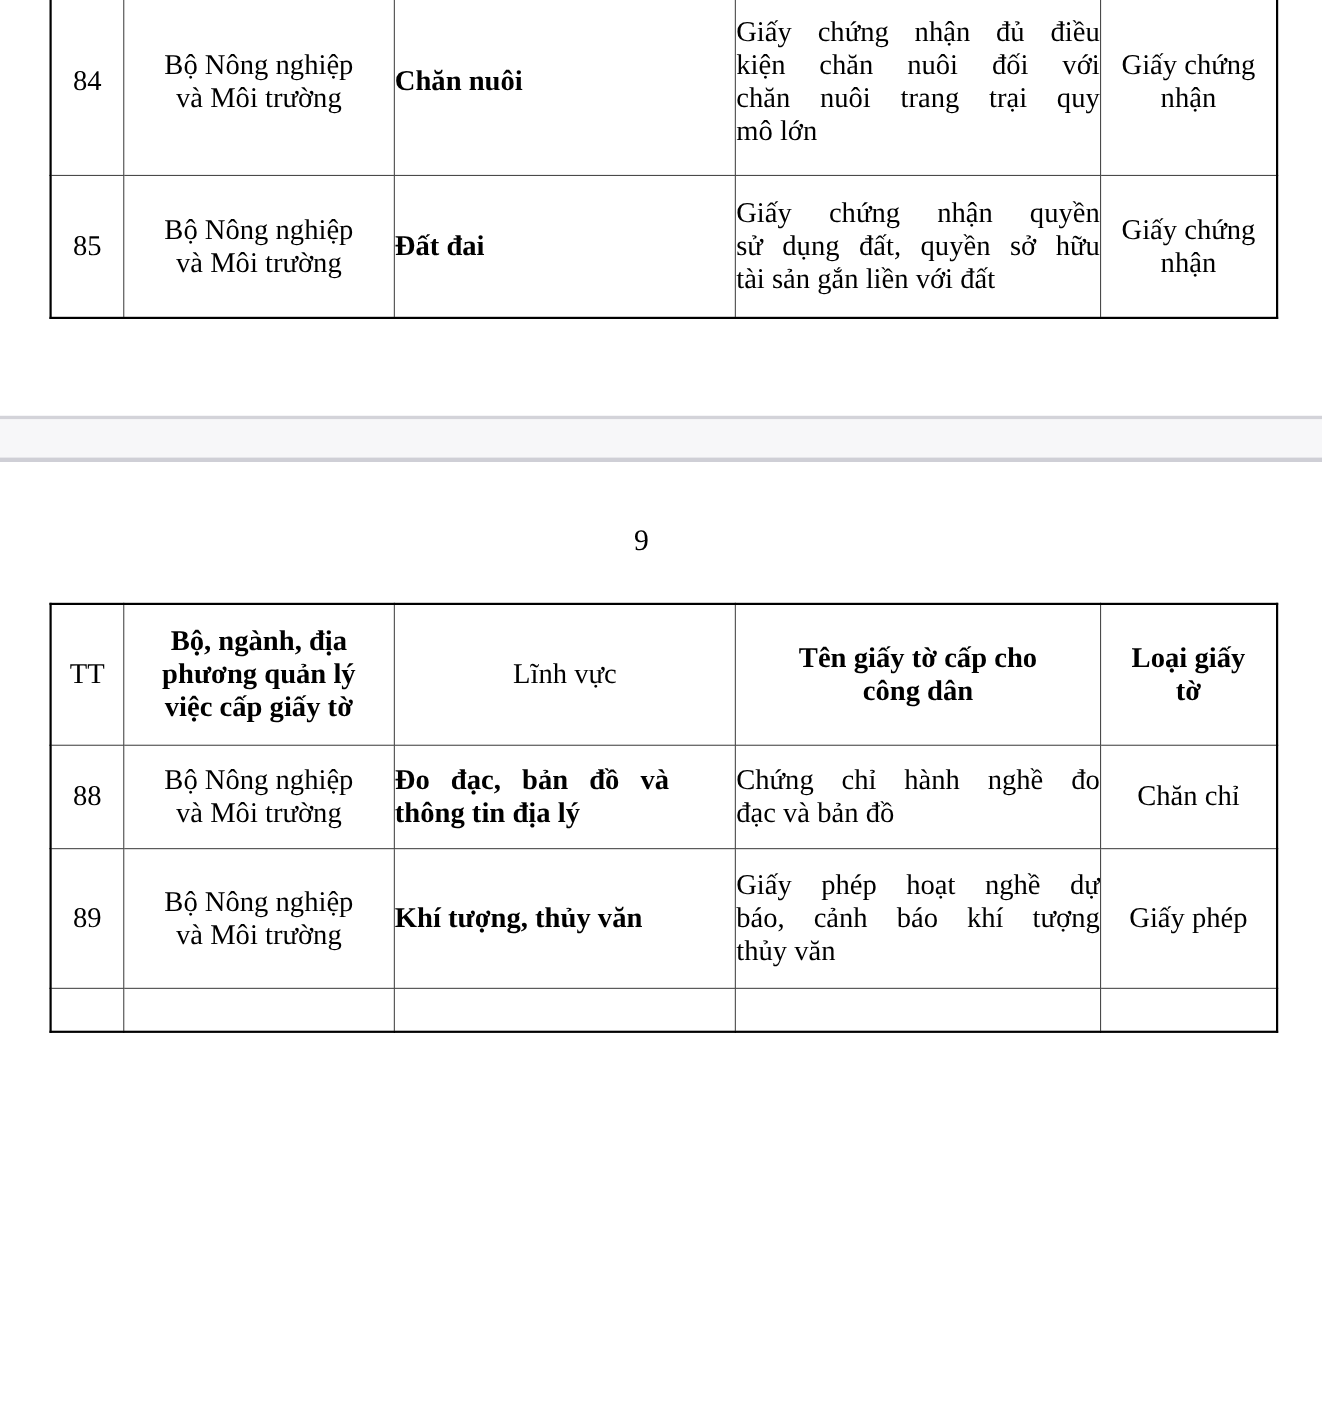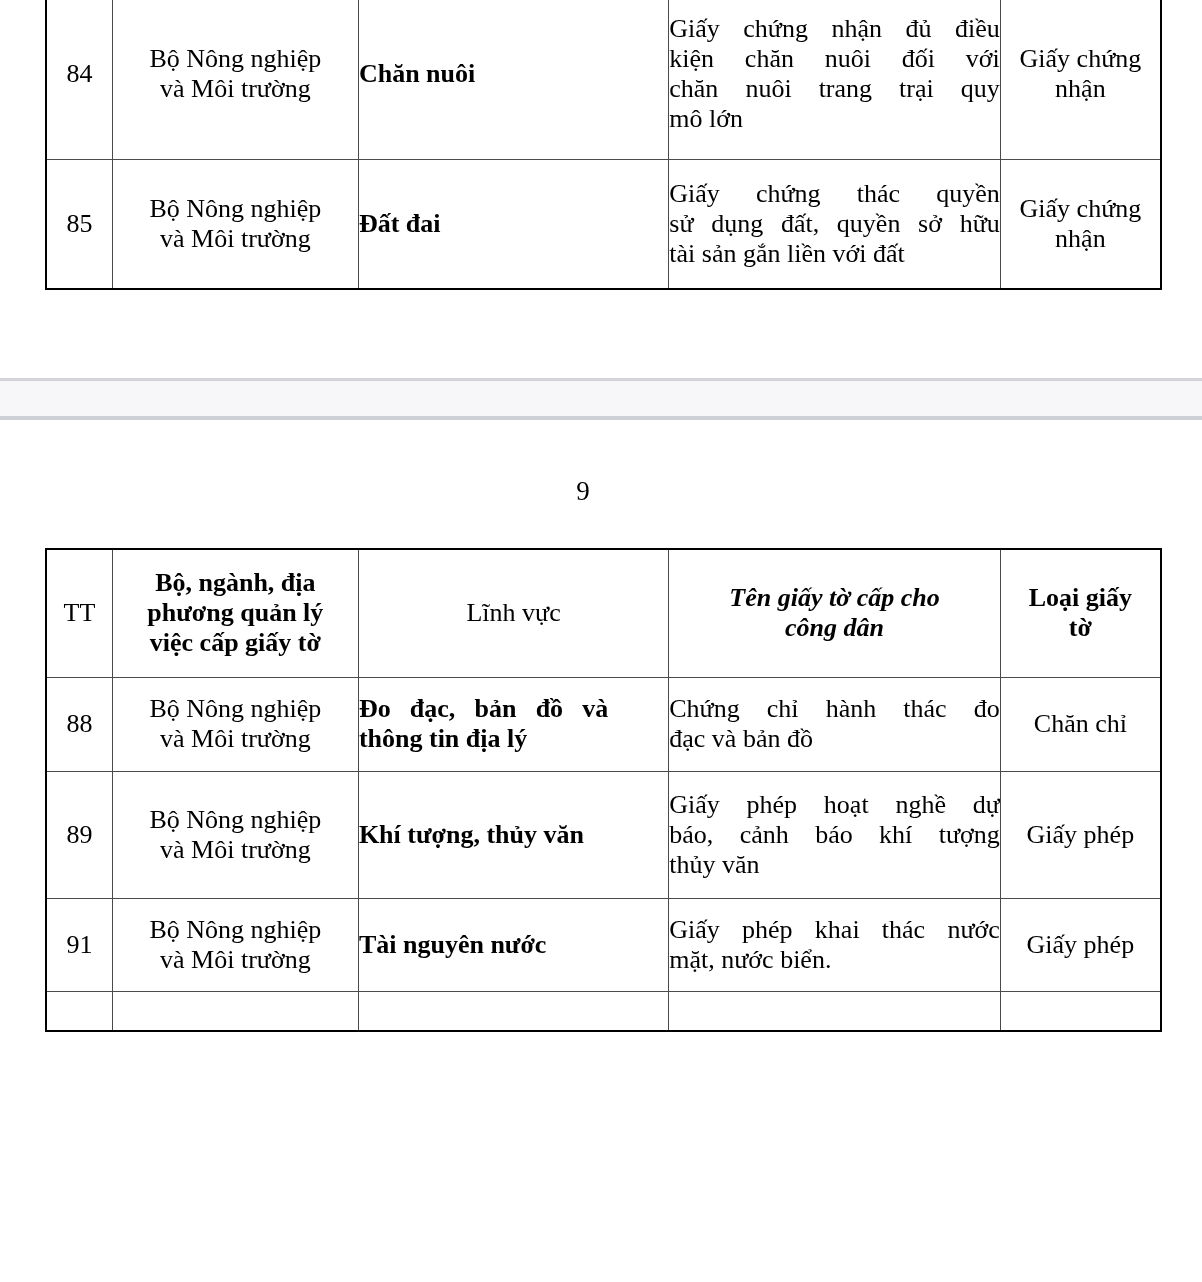--- a/index.html
+++ b/index.html
@@ -30,21 +30,21 @@
 
   .c-tt{text-align:center;font-weight:bold;}
   .c-min{font-weight:bold;padding:0 10px;}
   .c-field{padding:0 10px 0 10px;}
   .c-field .pad{padding-right:60px;font-weight:bold;}
   .c-name{padding:0 10px;}
   .c-type{padding:0 6px;}
 
   th.hd{font-weight:bold;text-align:center;}
   th.hd .jline{font-weight:bold;}
-  th.h-name{padding:0 40px;font-style:italic;}
+  th.h-name{padding:0 40px;}
   th.h-type{padding:0 20px;margin-left:32px;}
 
   .page-sep{
     position:absolute;left:0;top:378px;width:1202px;height:35px;
     background:#f7f7f9;
     border-top:3px solid #d3d3d9;
     border-bottom:4px solid #cfcfd6;
   }
   .page-num{
     position:absolute;top:474px;left:0;width:1166px;
@@ -90,21 +90,21 @@
     <td class="c-min center">
           <div class="jline">Bộ Nông nghiệp</div>
           <div class="jline last">và Môi trường</div>
         </td>
     <td class="c-field">
           <div class="pad">
             <div class="jline last">Đất đai</div>
           </div>
         </td>
     <td class="c-name">
-          <div class="jline">Giấy chứng thác quyền</div>
+          <div class="jline">Giấy chứng nhận quyền</div>
           <div class="jline">sử dụng đất, quyền sở hữu</div>
           <div class="jline last">tài sản gắn liền với đất</div>
         </td>
     <td class="c-type center">
           <div class="jline">Giấy chứng</div>
           <div class="jline last">nhận</div>
         </td>
   </tr>
 </tbody>
   </table>
@@ -145,21 +145,21 @@
           <div class="jline">Bộ Nông nghiệp</div>
           <div class="jline last">và Môi trường</div>
         </td>
     <td class="c-field">
           <div class="pad">
             <div class="jline">Đo đạc, bản đồ và</div>
             <div class="jline last">thông tin địa lý</div>
           </div>
         </td>
     <td class="c-name">
-          <div class="jline">Chứng chỉ hành thác đo</div>
+          <div class="jline">Chứng chỉ hành nghề đo</div>
           <div class="jline last">đạc và bản đồ</div>
         </td>
     <td class="c-type center">
           <div class="jline last">Chăn chỉ</div>
         </td>
   </tr>
   <tr style="height:127px">
     <td class="c-tt">89</td>
     <td class="c-min center">
           <div class="jline">Bộ Nông nghiệp</div>
@@ -172,39 +172,20 @@
         </td>
     <td class="c-name">
           <div class="jline">Giấy phép hoạt nghề dự</div>
           <div class="jline">báo, cảnh báo khí tượng</div>
           <div class="jline last">thủy văn</div>
         </td>
     <td class="c-type center">
           <div class="jline last">Giấy phép</div>
         </td>
   </tr>
-  <tr style="height:93px">
-    <td class="c-tt">91</td>
-    <td class="c-min center">
-          <div class="jline">Bộ Nông nghiệp</div>
-          <div class="jline last">và Môi trường</div>
-        </td>
-    <td class="c-field">
-          <div class="pad">
-            <div class="jline last">Tài nguyên nước</div>
-          </div>
-        </td>
-    <td class="c-name">
-          <div class="jline">Giấy phép khai thác nước</div>
-          <div class="jline last">mặt, nước biển.</div>
-        </td>
-    <td class="c-type center">
-          <div class="jline last">Giấy phép</div>
-        </td>
-  </tr>
   <tr style="height:40px">
     <td></td>
     <td></td>
     <td></td>
     <td></td>
     <td></td>
   </tr>
 </tbody>
   </table>
 

